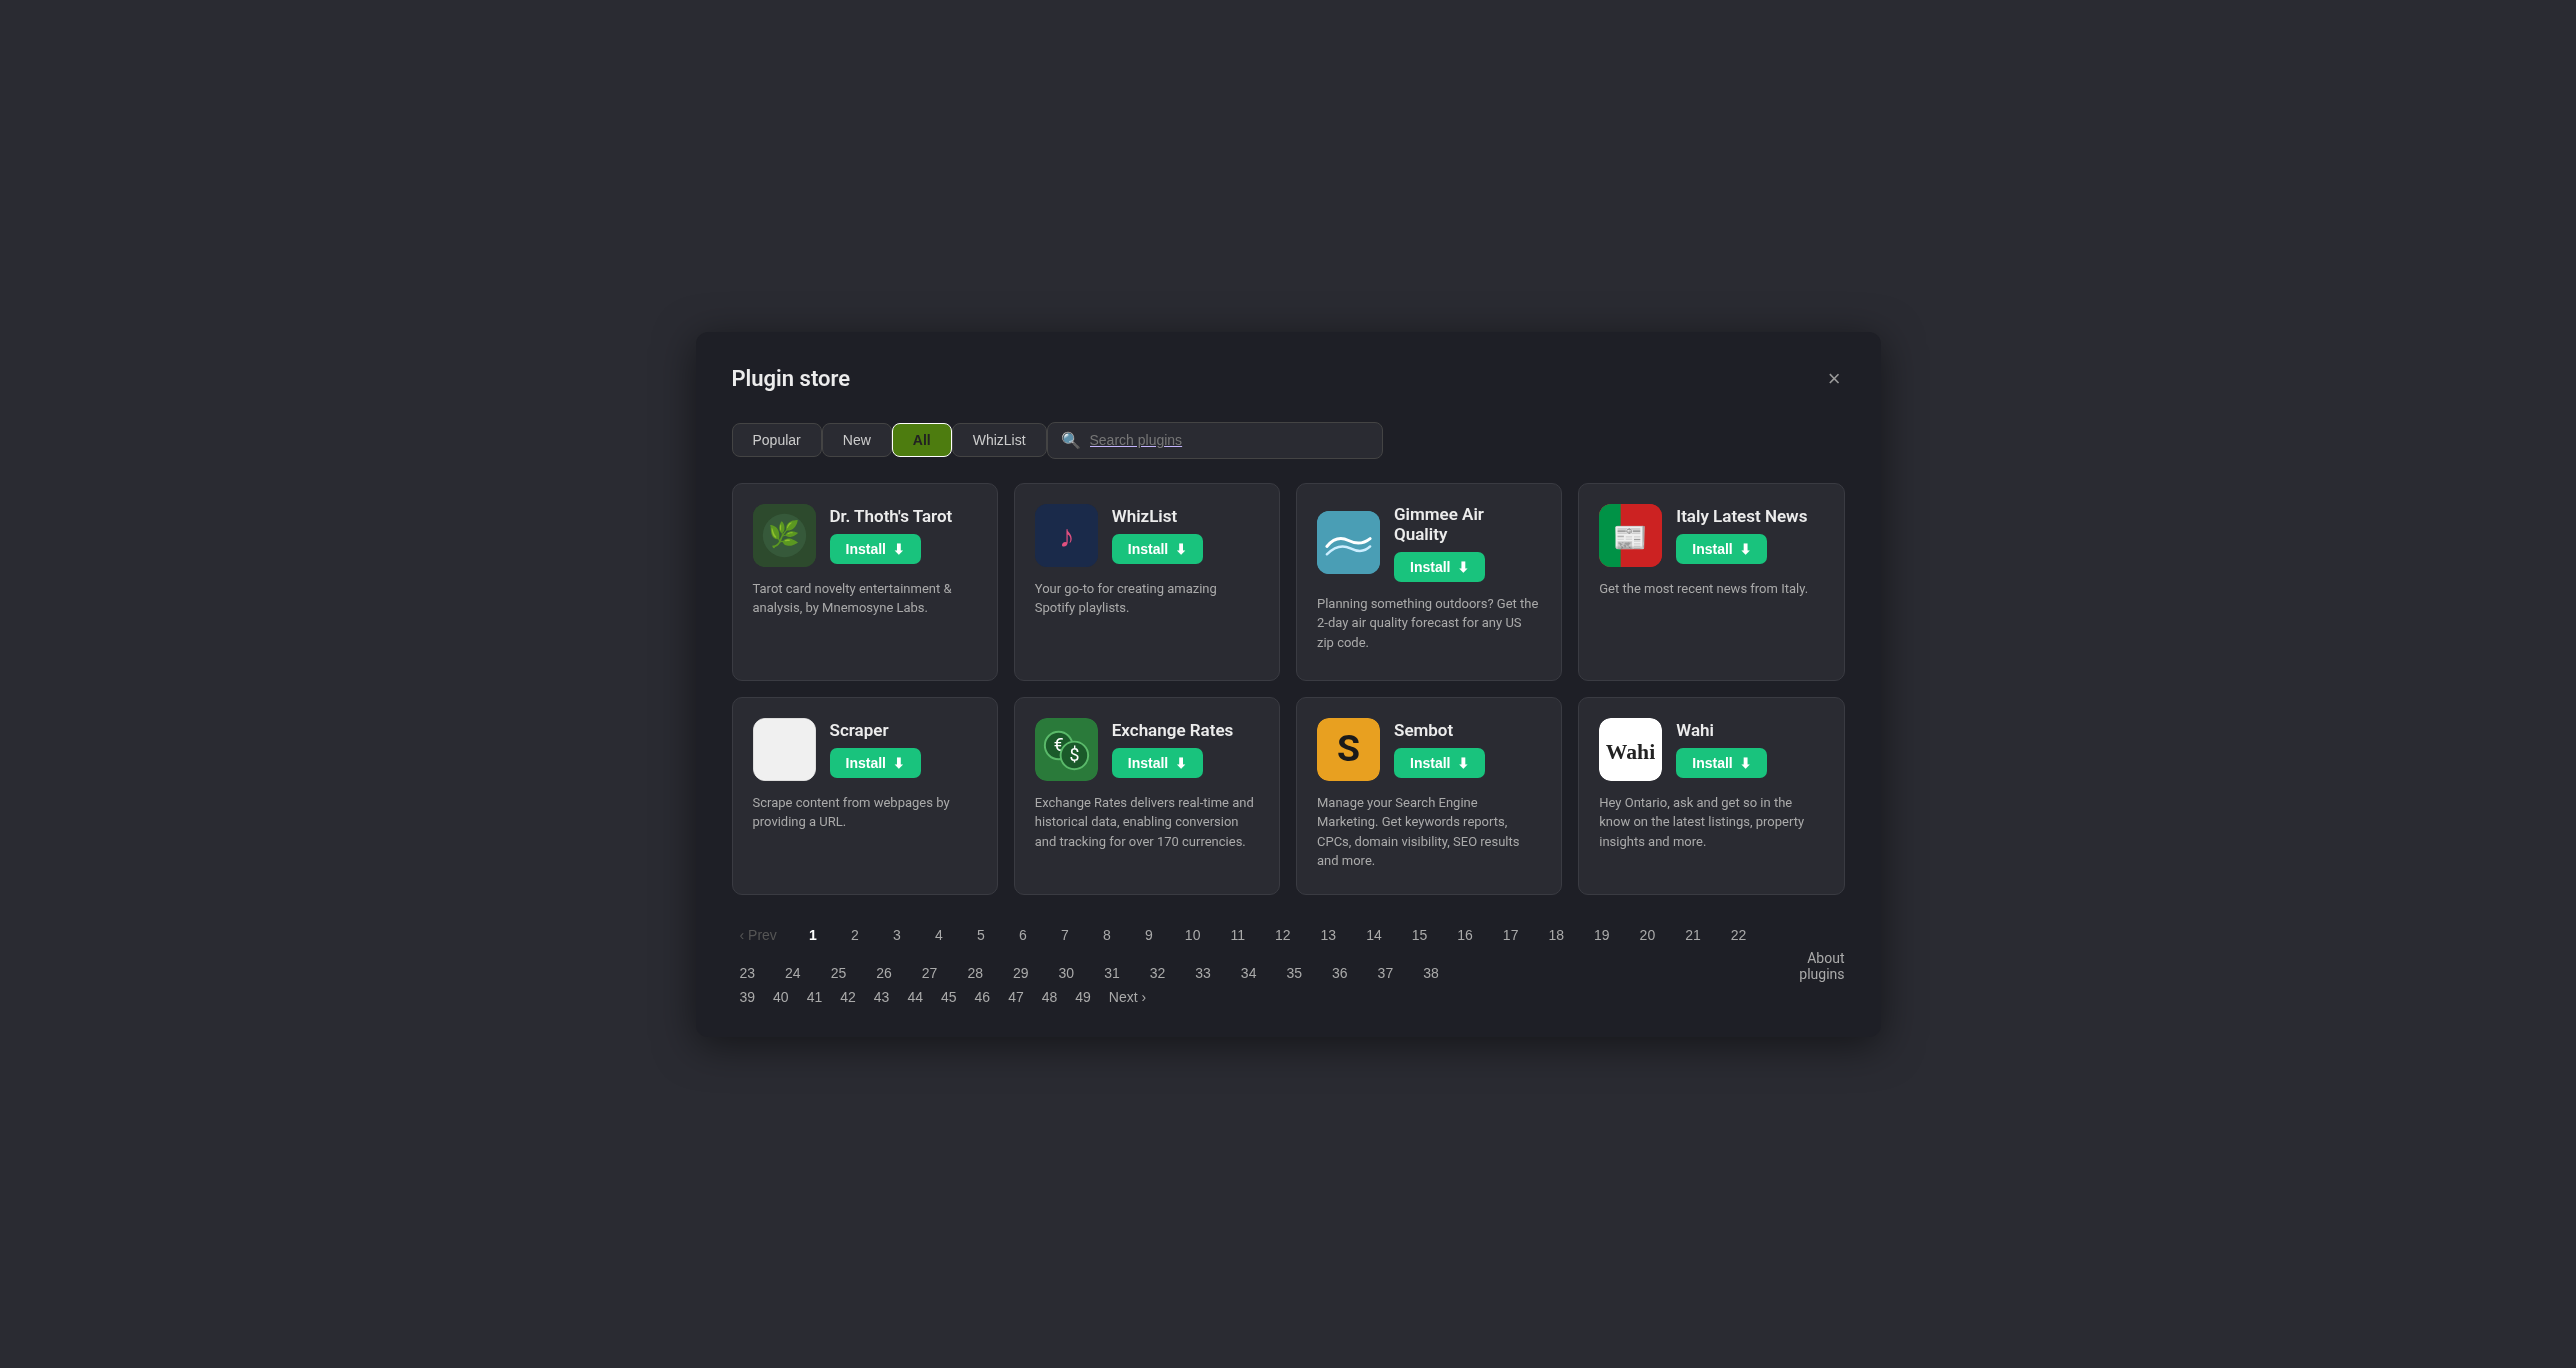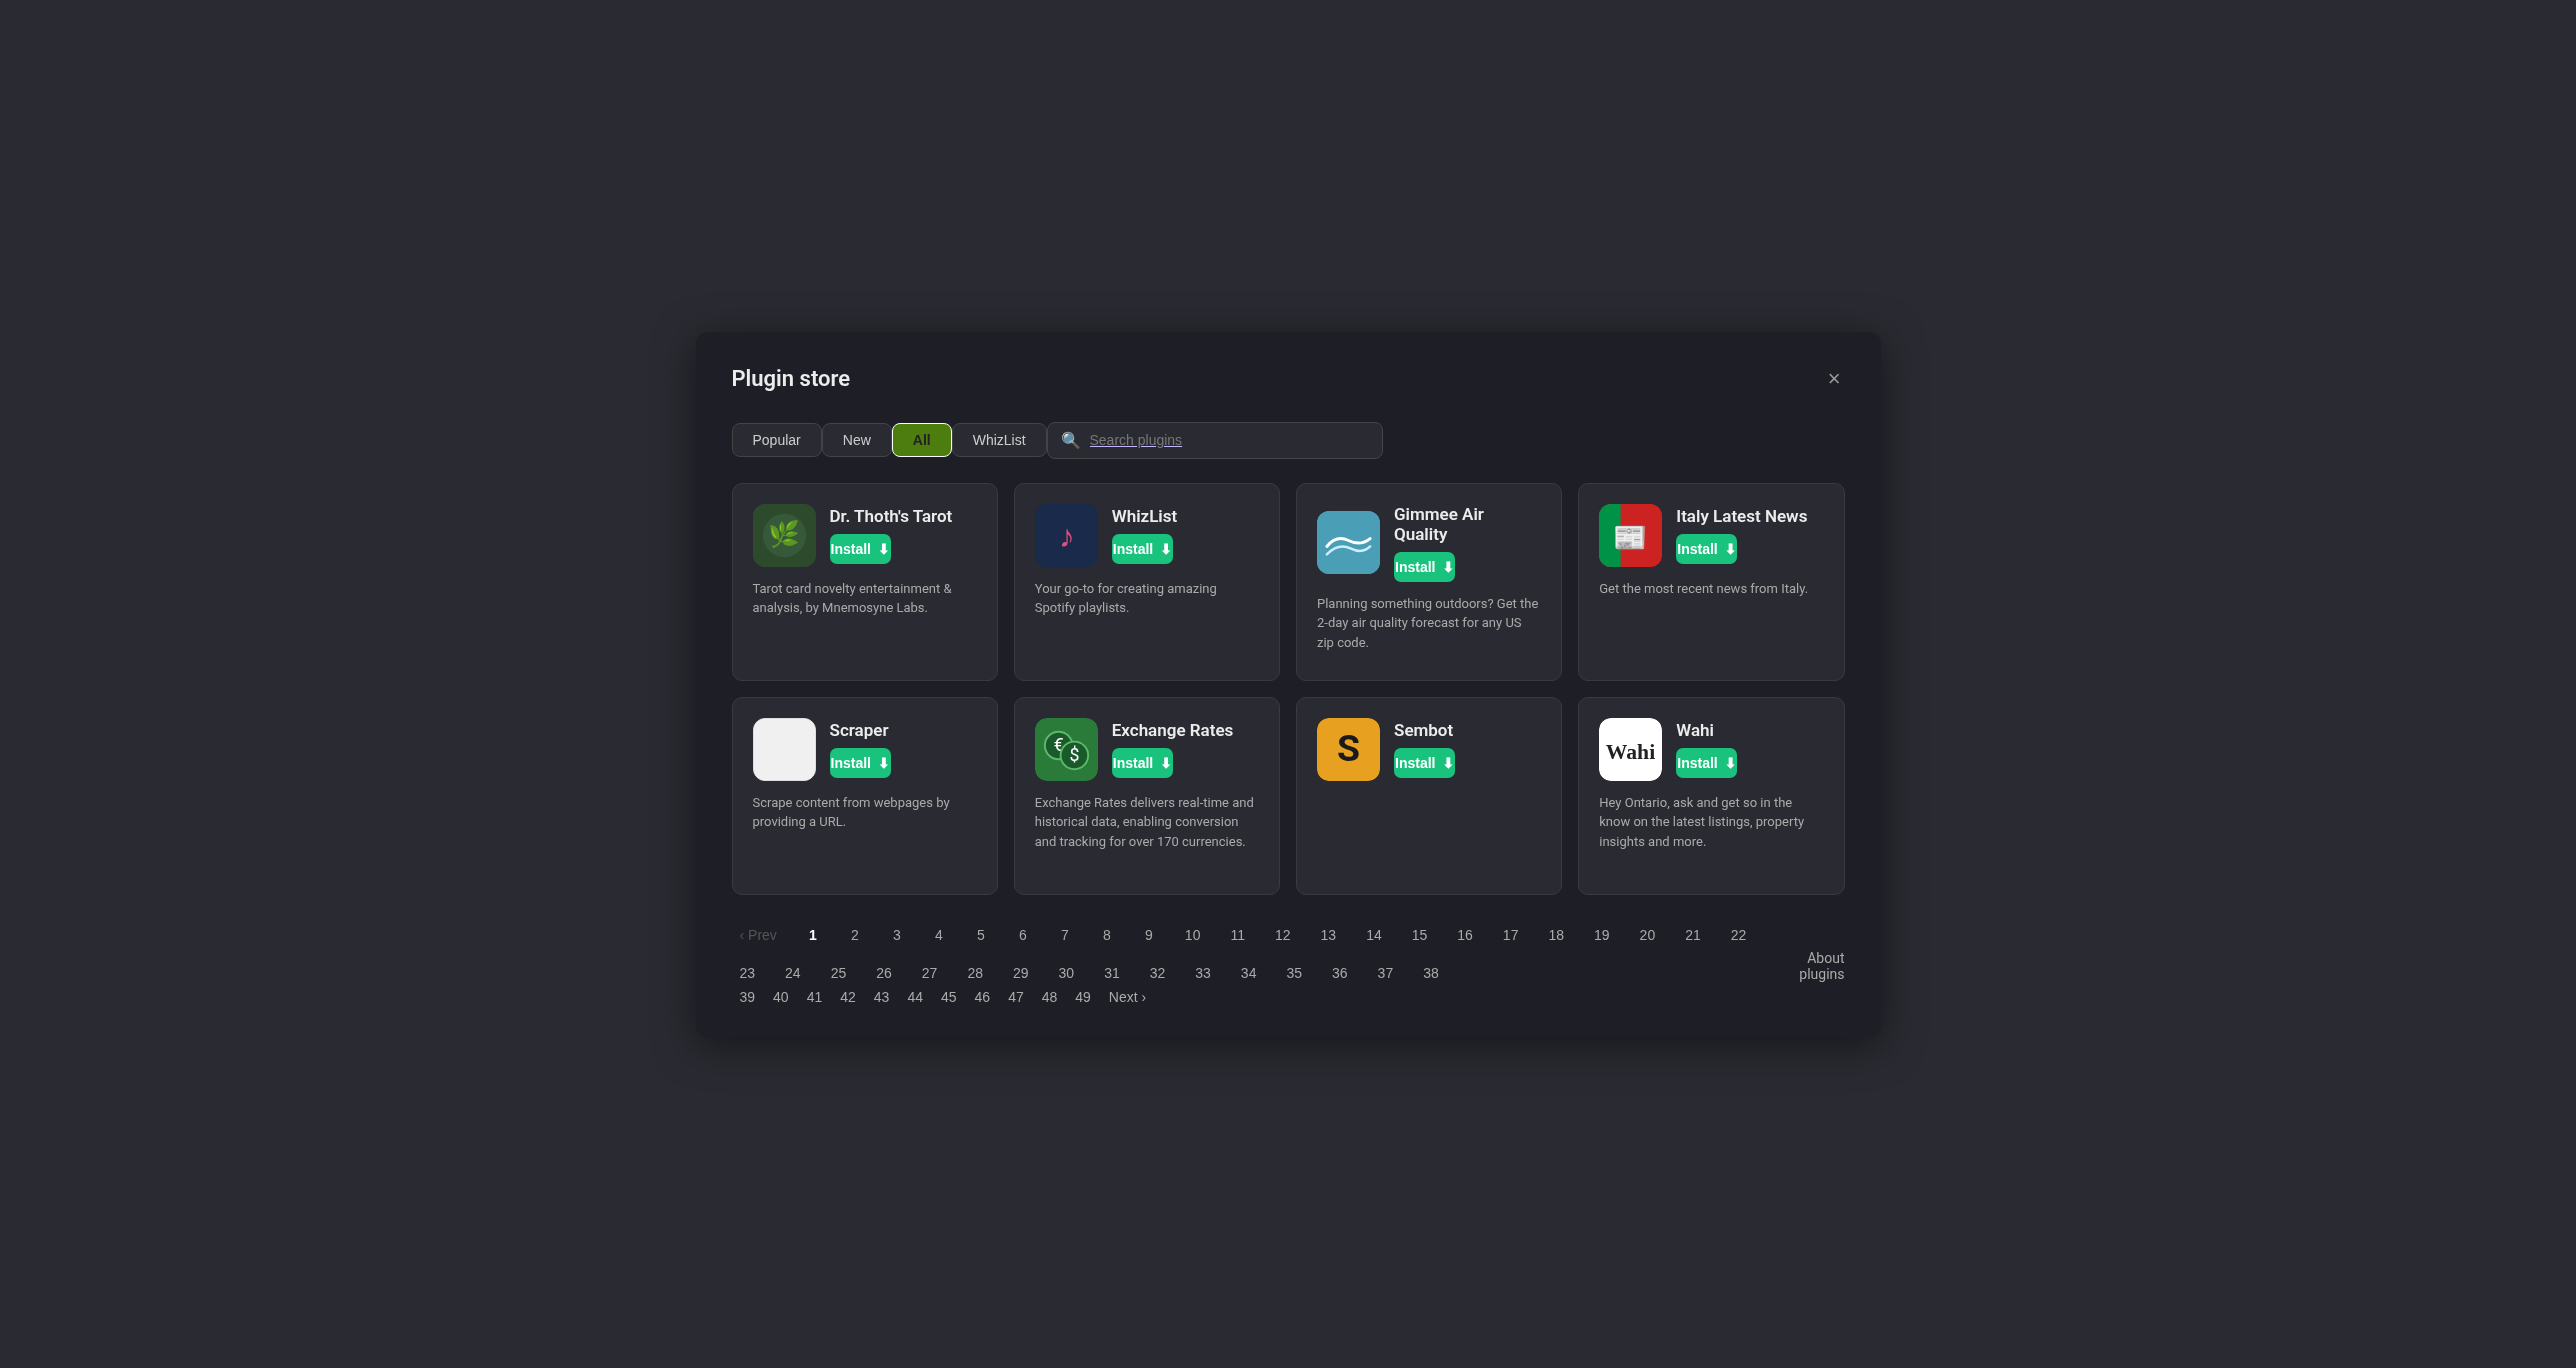--- a/index.html
+++ b/index.html
@@ -131,21 +131,21 @@
       font-weight: 600;
       color: #ececec;
     }
     .install-btn {
       background: #19c37d;
       border: none;
       border-radius: 7px;
       color: #fff;
       font-size: 14px;
       font-weight: 600;
-      padding: 7px 1px;
+      padding: 7px 16px;
       cursor: pointer;
       display: flex;
       align-items: center;
       gap: 7px;
       width: fit-content;
       transition: background 0.15s;
     }
     .install-icon {
       font-size: 14px;
     }
@@ -339,20 +339,21 @@
           </svg>
         </div>
         <div class="plugin-name-install">
           <span class="plugin-name">Sembot</span>
           <button class="install-btn">
             <span>Install</span>
             <span class="install-icon">⬇</span>
           </button>
         </div>
       </div>
+      <p class="plugin-desc">Manage your Search Engine Marketing. Get keywords reports, CPCs, domain visibility, SEO results and more.</p>
     </div>
 
     <div class="plugin-card">
       <div class="plugin-header">
         <div class="plugin-icon">
           <svg width="63" height="63" viewBox="0 0 64 64">
             <rect width="64" height="64" rx="12" fill="#fff"></rect>
             <text x="32" y="42" text-anchor="middle" font-size="22" font-weight="bold" fill="#222" font-family="serif">Wahi</text>
           </svg>
         </div>

